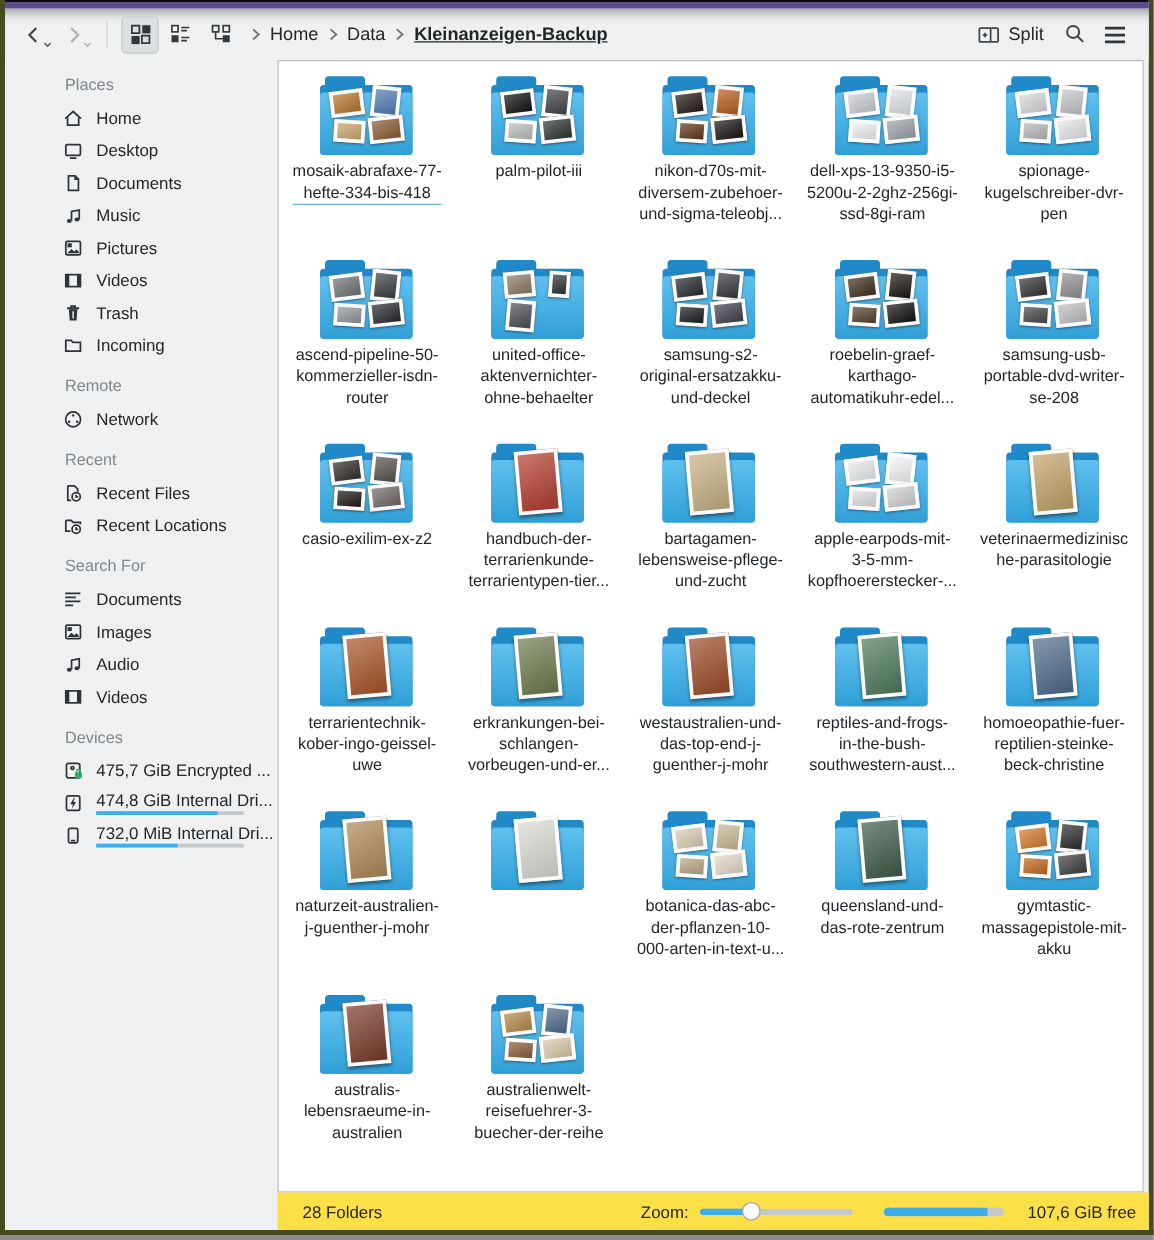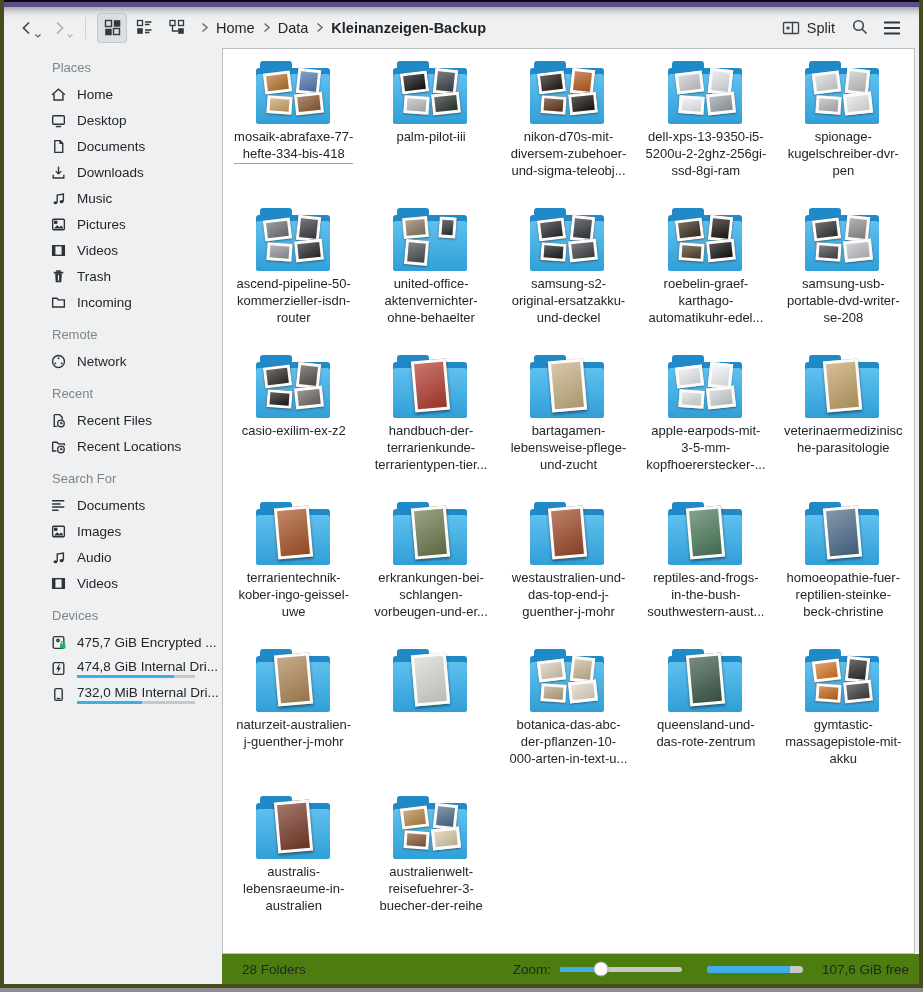--- a/index.html
+++ b/index.html
@@ -27,21 +27,21 @@
   .tbtn {
     background:none; border:none; width:30px; height:30px; padding:0;
     display:flex; align-items:center; justify-content:center;
     border-radius:4px; position:relative; cursor:default;
   }
   .tbtn.selected { background:#dcdfe0; box-shadow:0 0 0 1px #c4c7c9 inset; }
   .tbtn .caret { position:absolute; right:0; bottom:4px; }
   .tsep { width:1px; height:22px; background:#cfd2d3; margin:0 9px; }
   .breadcrumb { display:flex; align-items:center; gap:3px; margin-left:6px; font-size:14.5px; }
   .crumb { padding:0 3px; white-space:nowrap; }
-  .crumb.last { font-weight:bold; }
+  .crumb.last { font-weight:bold;text-decoration:underline; }
   .spacer { flex:1; }
   .splitbtn { display:flex; align-items:center; gap:7px; background:none; border:none;
     font-family:inherit; font-size:14.5px; color:#232629; height:30px; padding:0 8px; border-radius:4px; }
   
   .content { flex:1; display:flex; min-height:0; }
   .sidebar { width:186px; flex:0 0 186px; background:#eff0f1; padding:12px 0 0 14px;
     font-size:13.5px; overflow:hidden;margin-left:32px; }
   .side-header { color:#7f8589; font-size:13px; margin:12px 0 6px 2px; }
   .side-header.first { margin-top:0; }
   .side-item { display:flex; align-items:center; gap:10px; min-height:26px; }
@@ -59,21 +59,21 @@
   .fback { position:absolute; left:1px; right:3px; top:7px; bottom:1px; background:#2089c8; border-radius:3px; }
   .ffront { position:absolute; left:1px; right:3px; top:13px; bottom:1px;
     background:linear-gradient(180deg,#5fc0ee,#309fd7); border-radius:3px; }
   .thumb { position:absolute; border:3px solid #fbfbfb; box-shadow:0 1px 2px rgba(0,0,0,.4); }
   .thumb::after { content:''; position:absolute; inset:0;
     background:linear-gradient(155deg,rgba(255,255,255,.30),rgba(0,0,0,.14)); }
   .thumb.book { box-shadow:0 2px 3px rgba(0,0,0,.45); }
   .flabel { font-size:13px; line-height:17px; text-align:center; max-width:140px; }
   .flabel.selected { border-bottom:1px solid #70b2d7; padding-bottom:1px; }
   
-  .statusbar { height:30px; flex:0 0 30px; background:#4d7c0f;
+  .statusbar { height:30px; flex:0 0 30px; background:#fde047;
     display:flex; align-items:center; font-size:13.5px; padding:0 10px 0 20px;text-align:center; }
   .zoomwrap { display:flex; align-items:center; gap:9px; margin-left:auto; }
   .slider { width:122px; height:5px; background:#c6c9cb; border-radius:3px; position:relative; }
   .slider .sfill { height:100%; background:#3daee9; border-radius:3px; }
   .slider .handle { position:absolute; top:50%; transform:translate(-50%,-50%);
     width:15px; height:15px; background:#fcfcfc; border:1px solid #a3a7aa; border-radius:50%; }
   .capacity { width:96px; height:7px; background:#c6c9cb; border-radius:4px; overflow:hidden; margin-left:16px; }
   .capacity .cfill { height:100%; background:#3daee9; }
   .freespace { margin-left:10px; white-space:nowrap; }
   svg { display:block; }
@@ -200,32 +200,20 @@
               <path d="M9.5 2.5 V5 H12" stroke="#2f3337" stroke-width="1.3" fill="none"></path>
             </svg>
           </span>
           <div class="dcol">
             <span>Documents</span>
           </div>
         </div>
         <div class="side-item">
           <span class="sicon">
             <svg width="17" height="17" viewBox="0 0 16 16">
-              <path d="M8 2.5 V9" stroke="#2f3337" stroke-width="1.3" fill="none"></path>
-              <path d="M5.4 6.7 L8 9.3 L10.6 6.7" stroke="#2f3337" stroke-width="1.3" fill="none"></path>
-              <path d="M3 10.2 V13.2 H13 V10.2" stroke="#2f3337" stroke-width="1.3" fill="none"></path>
-            </svg>
-          </span>
-          <div class="dcol">
-            <span>Downloads</span>
-          </div>
-        </div>
-        <div class="side-item">
-          <span class="sicon">
-            <svg width="17" height="17" viewBox="0 0 16 16">
               <path d="M6.8 11.8 V4.8 L12.6 3.8 V10.8" stroke="#2f3337" stroke-width="1.3" fill="none"></path>
               <ellipse cx="5.1" cy="12" rx="1.8" ry="1.5" fill="#2f3337"></ellipse>
               <ellipse cx="10.9" cy="11" rx="1.8" ry="1.5" fill="#2f3337"></ellipse>
             </svg>
           </span>
           <div class="dcol">
             <span>Music</span>
           </div>
         </div>
         <div class="side-item">

